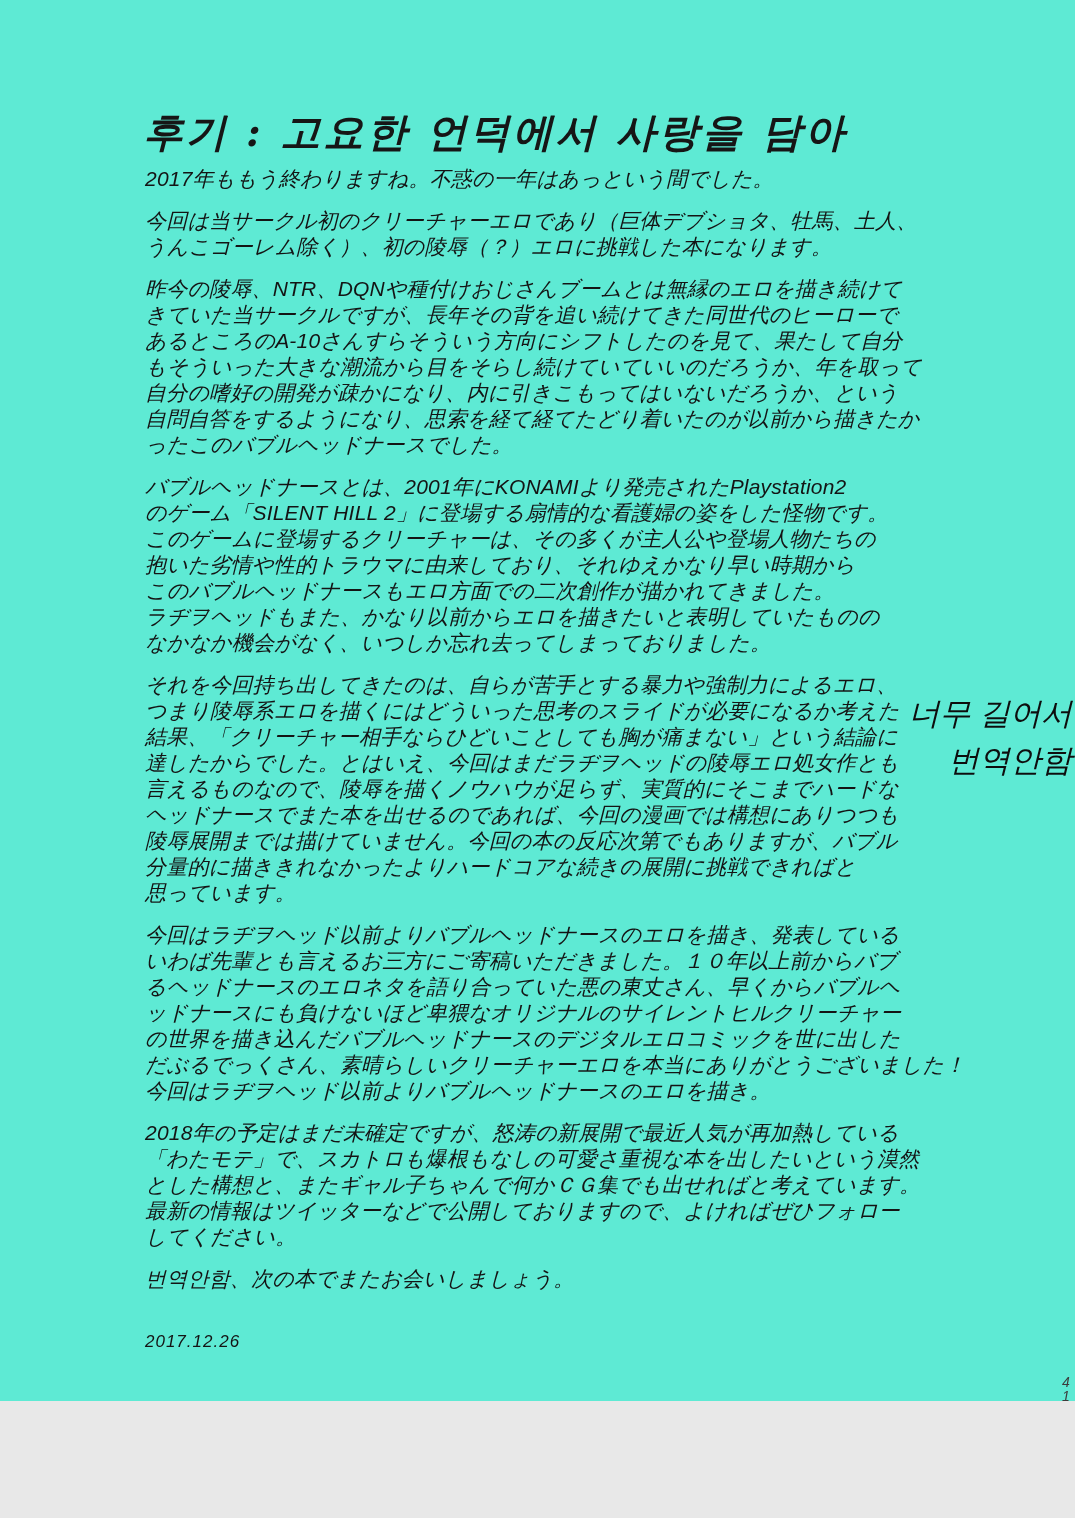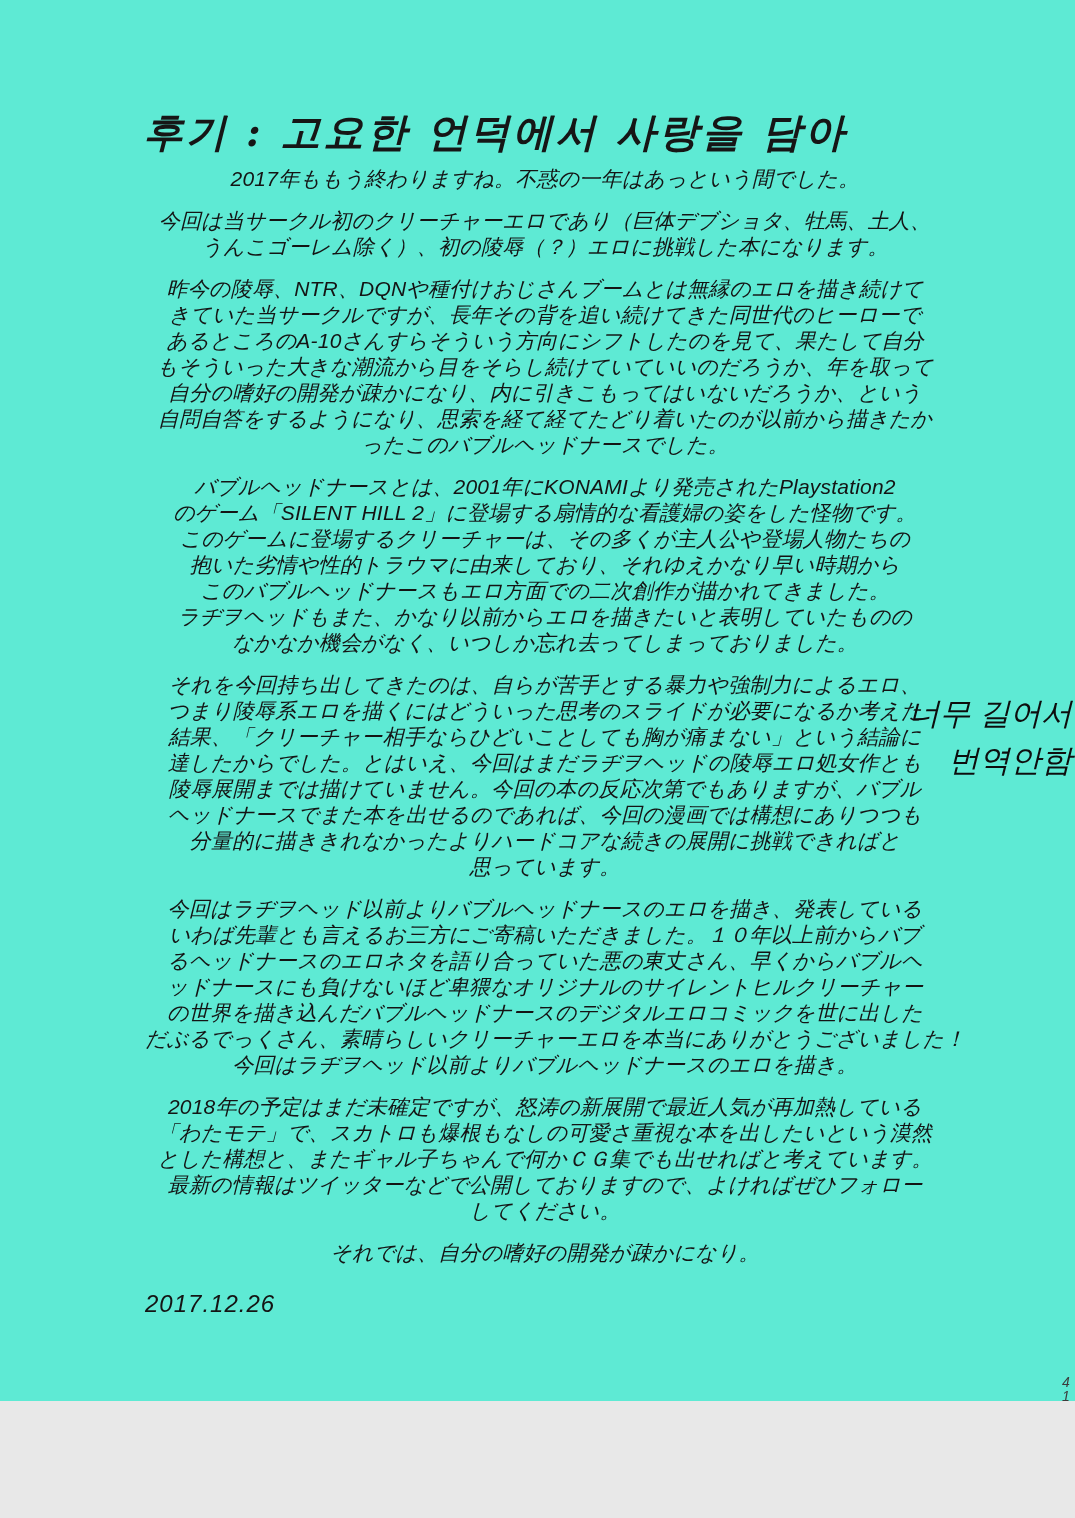--- a/index.html
+++ b/index.html
@@ -29,32 +29,31 @@
     white-space: nowrap;
   }
   .body-text {
     position: absolute;
     left: 145px;
     top: 166px;
     width: 800px;
   }
   .paragraph {
     margin: 0 0 16px 0;
-    text-align: center;
   }
   .line {
     font-size: 21px;
     line-height: 26px;
     letter-spacing: 0.2px;
     white-space: nowrap;
     color: #141414;
   }
   .date-line {
-    margin-top: 24px;
-    font-size: 24px;
+    margin-top: 40px;
+    font-size: 17px;
     letter-spacing: 1px;
     color: #141414;
   }
   .side-note {
     position: absolute;
     left: 872px;
     top: 690px;
     width: 200px;
     text-align: right;
     color: #0d0d0d;
@@ -120,43 +119,44 @@
         <div class="line">抱いた劣情や性的トラウマに由来しており、それゆえかなり早い時期から</div>
         <div class="line">このバブルヘッドナースもエロ方面での二次創作が描かれてきました。</div>
         <div class="line">ラヂヲヘッドもまた、かなり以前からエロを描きたいと表明していたものの</div>
         <div class="line">なかなか機会がなく、いつしか忘れ去ってしまっておりました。</div>
       </div>
       <div class="paragraph">
         <div class="line">それを今回持ち出してきたのは、自らが苦手とする暴力や強制力によるエロ、</div>
         <div class="line">つまり陵辱系エロを描くにはどういった思考のスライドが必要になるか考えた</div>
         <div class="line">結果、「クリーチャー相手ならひどいことしても胸が痛まない」という結論に</div>
         <div class="line">達したからでした。とはいえ、今回はまだラヂヲヘッドの陵辱エロ処女作とも</div>
+        <div class="line">言えるものなので、陵辱を描くノウハウが足らず、実質的にそこまでハードな</div>
+        <div class="line">ヘッドナースでまた本を出せるのであれば、今回の漫画では構想にありつつも</div>
         <div class="line">陵辱展開までは描けていません。今回の本の反応次第でもありますが、バブル</div>
-        <div class="line">ヘッドナースでまた本を出せるのであれば、今回の漫画では構想にありつつも</div>
         <div class="line">分量的に描ききれなかったよりハードコアな続きの展開に挑戦できればと</div>
         <div class="line">思っています。</div>
       </div>
       <div class="paragraph">
         <div class="line">今回はラヂヲヘッド以前よりバブルヘッドナースのエロを描き、発表している</div>
         <div class="line">いわば先輩とも言えるお三方にご寄稿いただきました。１０年以上前からバブ</div>
         <div class="line">るヘッドナースのエロネタを語り合っていた悪の東丈さん、早くからバブルヘ</div>
         <div class="line">ッドナースにも負けないほど卑猥なオリジナルのサイレントヒルクリーチャー</div>
         <div class="line">の世界を描き込んだバブルヘッドナースのデジタルエロコミックを世に出した</div>
         <div class="line">だぶるでっくさん、素晴らしいクリーチャーエロを本当にありがとうございました！</div>
         <div class="line">今回はラヂヲヘッド以前よりバブルヘッドナースのエロを描き。</div>
       </div>
       <div class="paragraph">
         <div class="line">2018年の予定はまだ未確定ですが、怒涛の新展開で最近人気が再加熱している</div>
         <div class="line">「わたモテ」で、スカトロも爆根もなしの可愛さ重視な本を出したいという漠然</div>
         <div class="line">とした構想と、またギャル子ちゃんで何かＣＧ集でも出せればと考えています。</div>
         <div class="line">最新の情報はツイッターなどで公開しておりますので、よければぜひフォロー</div>
         <div class="line">してください。</div>
       </div>
       <div class="paragraph">
-        <div class="line">それでは、自分の嗜好の開発が疎かになり。</div>
+        <div class="line">번역안함、次の本でまたお会いしましょう。</div>
       </div>
       <div class="date-line">2017.12.26</div>
   </div>
 
   <div class="side-note">
     <div class="note-line">너무 길어서</div>
     <div class="note-line">번역안함</div>
   </div>
 
   <div class="corner-page-number">

